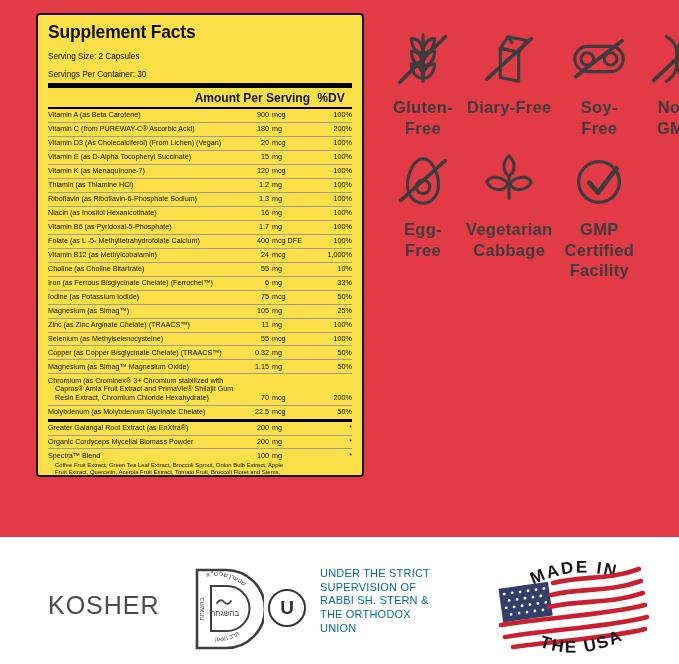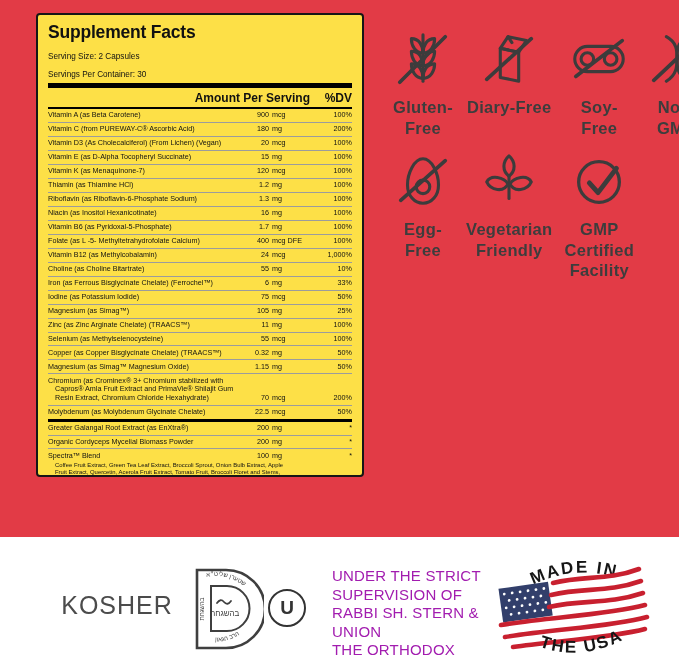--- a/index.html
+++ b/index.html
@@ -18,21 +18,21 @@
     padding:7px 10px 0 10px; box-sizing:border-box; color:#111; overflow:hidden;
   }
   .facts-title { font-size:17.5px; font-weight:bold; letter-spacing:-0.2px; }
   .facts-serving { font-size:8.2px; margin-top:9px; }
   .thead {
     display:flex; align-items:center; margin-top:4px;
     border-top:5px solid #000; border-bottom:2px solid #000;
     font-size:12px; font-weight:bold; padding:2.5px 0;
   }
   .h-amt { margin-left:auto; }
-  .h-dv  { width:42px; text-align:right; }
+  .h-dv  { width:42px; text-align:center; }
   .fitem { border-bottom:1px solid #9c9c9c; }
   .fitem.thick { border-bottom:3px solid #000; }
   .frow { display:flex; align-items:flex-end; font-size:7.2px; line-height:8.6px; padding:2.2px 0; }
   .r-name { flex:1; padding-left:7px; text-indent:-7px; padding-right:3px; }
   .r-num  { width:30px; text-align:right; white-space:nowrap; }
   .r-unit { width:44px; padding-left:3px; white-space:nowrap; }
   .r-dv   { width:36px; text-align:right; }
   .fsub   { font-size:5.9px; line-height:6.8px; width:240px; padding:0 0 2.5px 7px; color:#111; }
   .footnote { font-size:8.2px; padding:4.5px 0 0 1px;font-style:italic; }
 
@@ -45,33 +45,33 @@
   .badge { display:flex; flex-direction:column; align-items:center; text-align:center; }
   .badge svg { width:62px; height:62px; flex:none; }
   .badge-label {
     margin-top:7px; font-size:16.5px; font-weight:bold; color:#3d3d3d;
     line-height:1.25; letter-spacing:0.3px; max-width:132px;
   }
 
   
   .footer { position:absolute; left:0; top:537px; width:679px; height:127px; background:#fff; }
   .kosher-text {
-    position:absolute; left:48px; top:53px; width:138px; text-align:center;
+    position:absolute; left:48px; top:53px; width:138px; text-align:left;
     font-size:25px; color:#4b4b4b; line-height:1.26; letter-spacing:1px;
   }
   .seal { position:absolute; left:184px; top:28px; }
   .ou {
     position:absolute; left:268px; top:52px; width:34px; height:34px;
     border:2.6px solid #333; border-radius:50%;
     display:flex; align-items:center; justify-content:center;
     font-size:19px; font-weight:bold; color:#333;
   }
   .supervision {
-    position:absolute; left:332px; top:30px; width:160px;
-    font-size:15px; line-height:1.24; color:#a21caf; letter-spacing:0.2px;
+    position:absolute; left:320px; top:30px; width:160px;
+    font-size:11px; line-height:1.24; color:#0369a1; letter-spacing:0.2px;
   }
   .usa-badge { position:absolute; left:487px; top:8px; }
 </style>
 </head>
 <body>
 
 <div class="red-bg"></div>
 
 <div class="facts">
   <div class="facts-title">Supplement Facts</div>
@@ -335,21 +335,21 @@
   </svg>
       <div class="badge-label">Egg-Free</div>
     </div>
     <div class="badge">
       <svg viewBox="0 0 64 64" fill="none" stroke="#3c3c3c" stroke-width="3.2" stroke-linecap="round" stroke-linejoin="round">
     <line x1="32" y1="27" x2="32" y2="50"></line>
     <path d="M32 6 C25 12 25 22 32 27 C39 22 39 12 32 6 Z"></path>
     <path d="M9 33 C13 25 27 28 31 35 C27 44 13 42 9 33 Z"></path>
     <path d="M55 33 C51 25 37 28 33 35 C37 44 51 42 55 33 Z"></path>
   </svg>
-      <div class="badge-label">Vegetarian Friendly</div>
+      <div class="badge-label">Vegetarian Cabbage</div>
     </div>
     <div class="badge">
       <svg viewBox="0 0 64 64" fill="none" stroke="#3c3c3c" stroke-width="3.4" stroke-linecap="round" stroke-linejoin="round">
     <circle cx="32" cy="33" r="21"></circle>
     <path d="M22 34 L31 44 L50 19" stroke-width="5"></path>
   </svg>
       <div class="badge-label">GMP Certified Facility</div>
     </div>
   </div>
 
@@ -373,22 +373,22 @@
   </svg>
 
   <div class="ou">
     <span>U</span>
   </div>
 
   <div class="supervision">
       <div>UNDER THE STRICT</div>
       <div>SUPERVISION OF</div>
       <div>RABBI SH. STERN &amp;</div>
+      <div>THE ORTHODOX</div>
       <div>UNION</div>
-      <div>THE ORTHODOX</div>
     </div>
 
   <svg class="usa-badge" width="178" height="112" viewBox="0 0 178 112">
     <defs>
       <path id="arcTop" d="M20 56 Q86 6 158 44"></path>
       <path id="arcBot" d="M26 88 Q92 132 162 78"></path>
     </defs>
     <text font-size="17" font-weight="bold" letter-spacing="2" fill="#161616">
       <textPath href="#arcTop" startOffset="50%" text-anchor="middle">MADE IN</textPath>
     </text>

